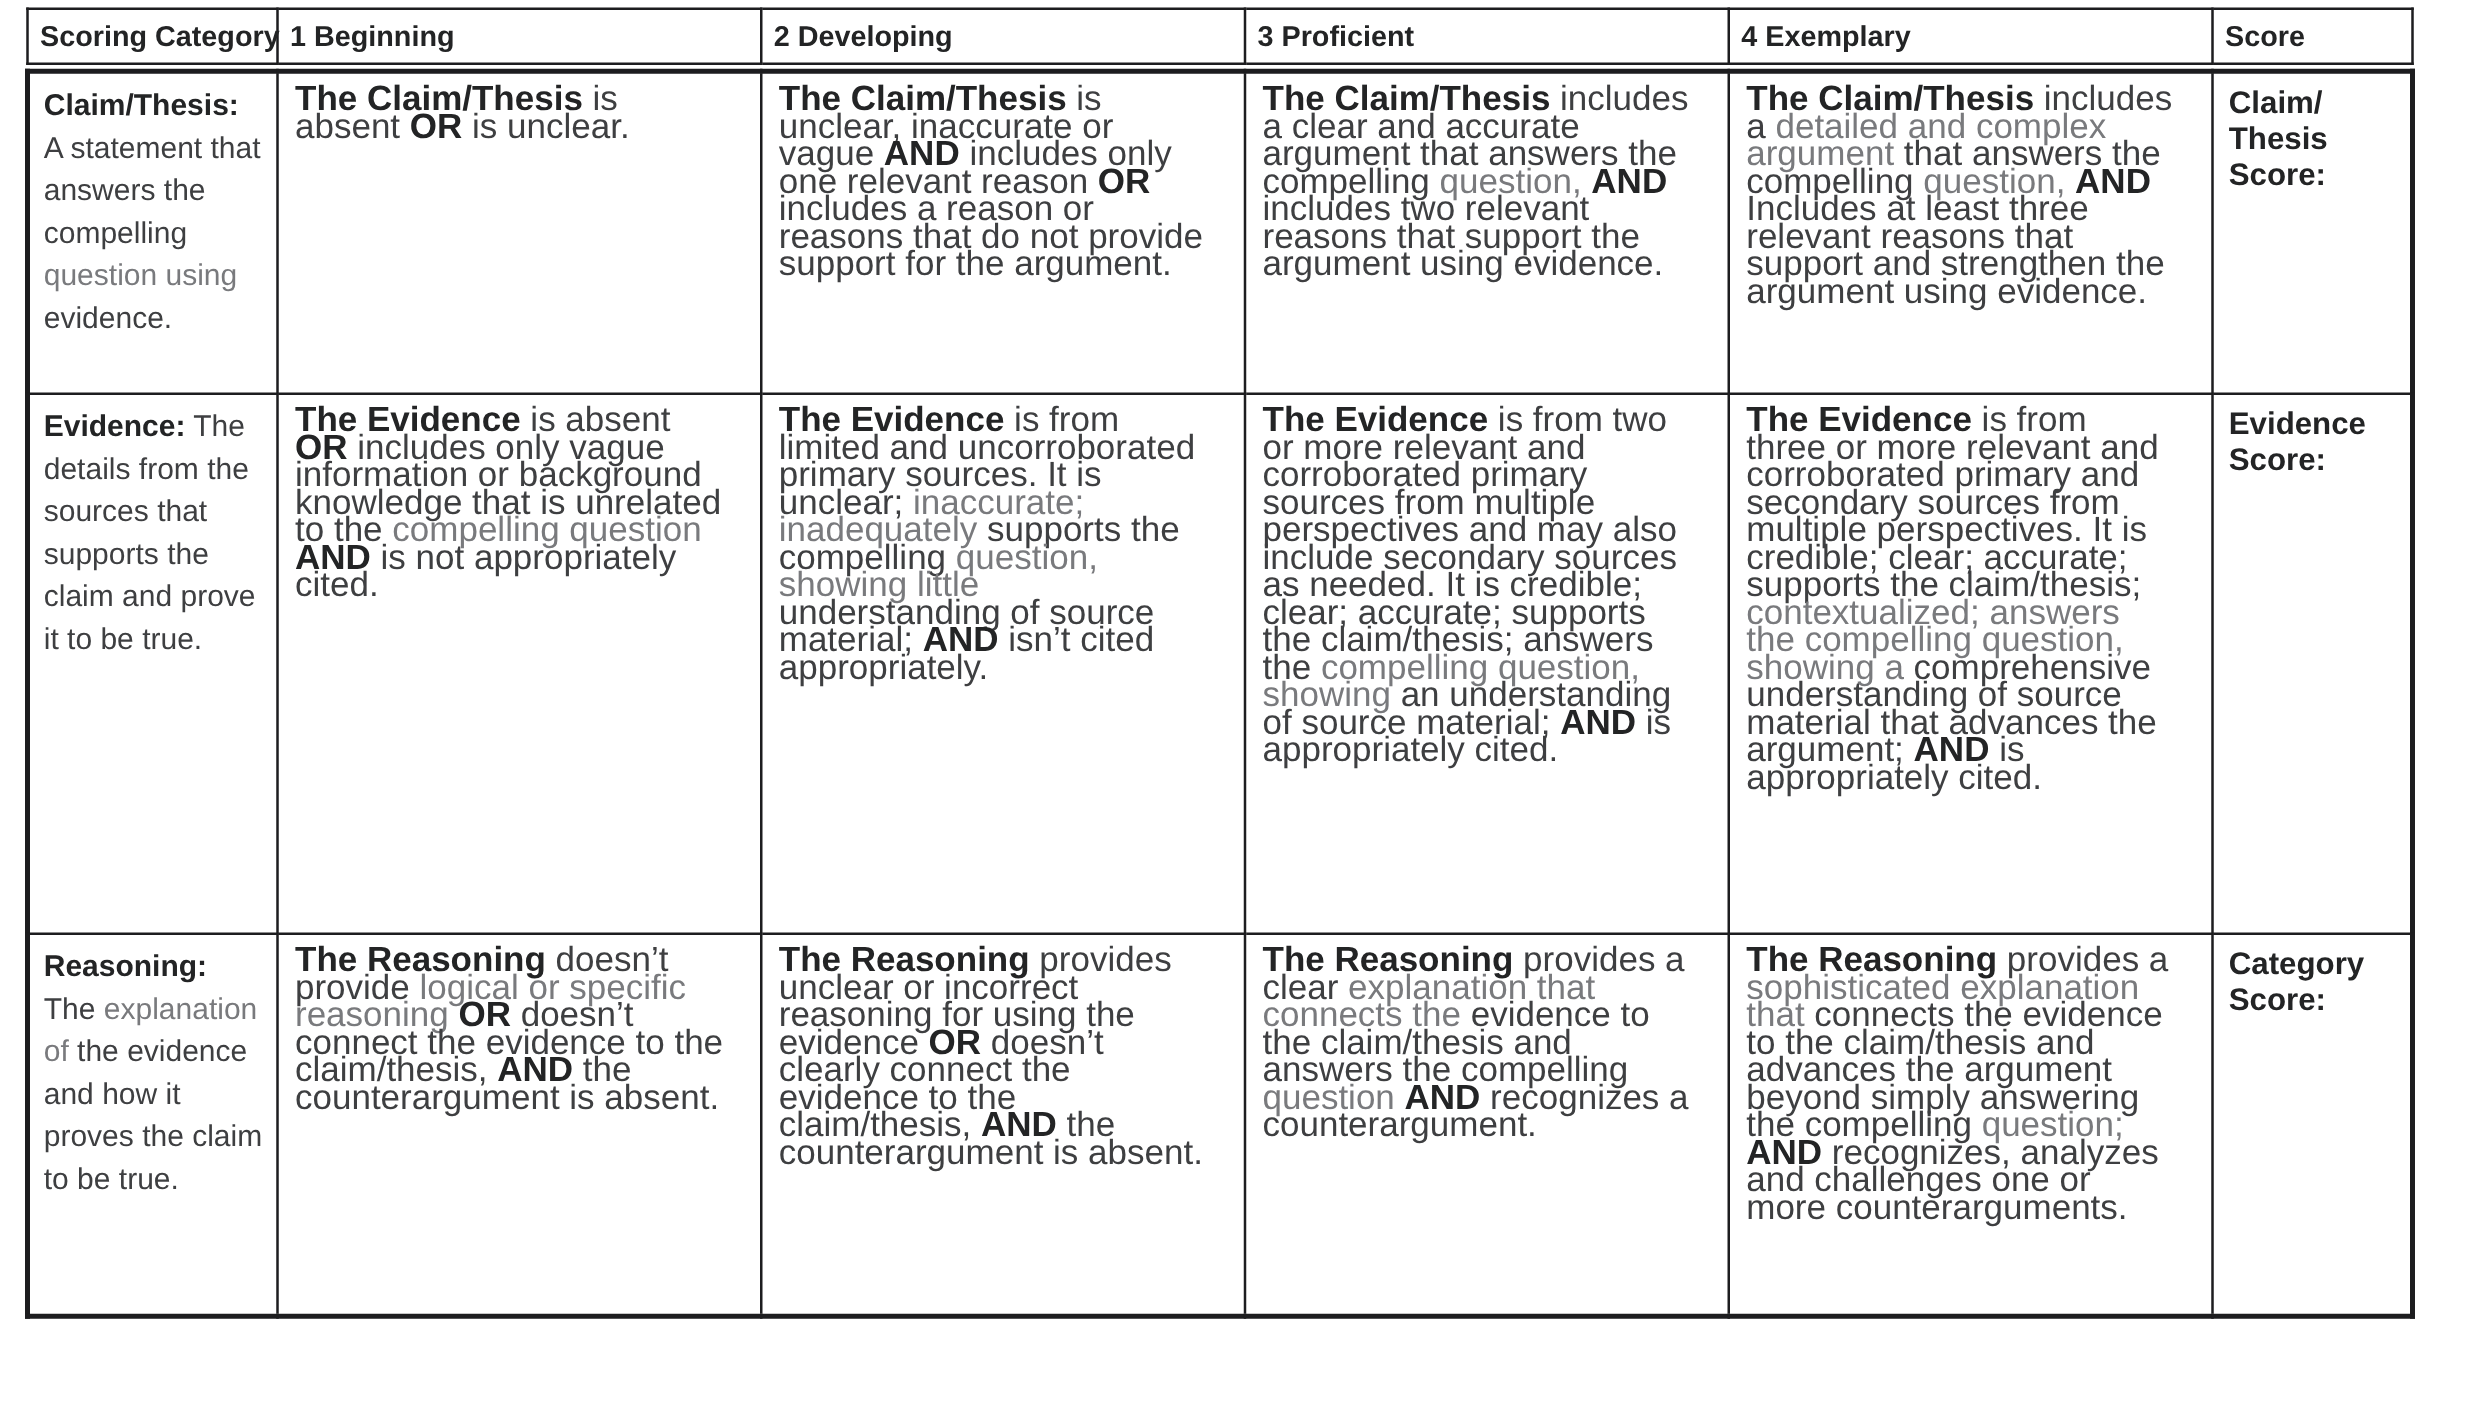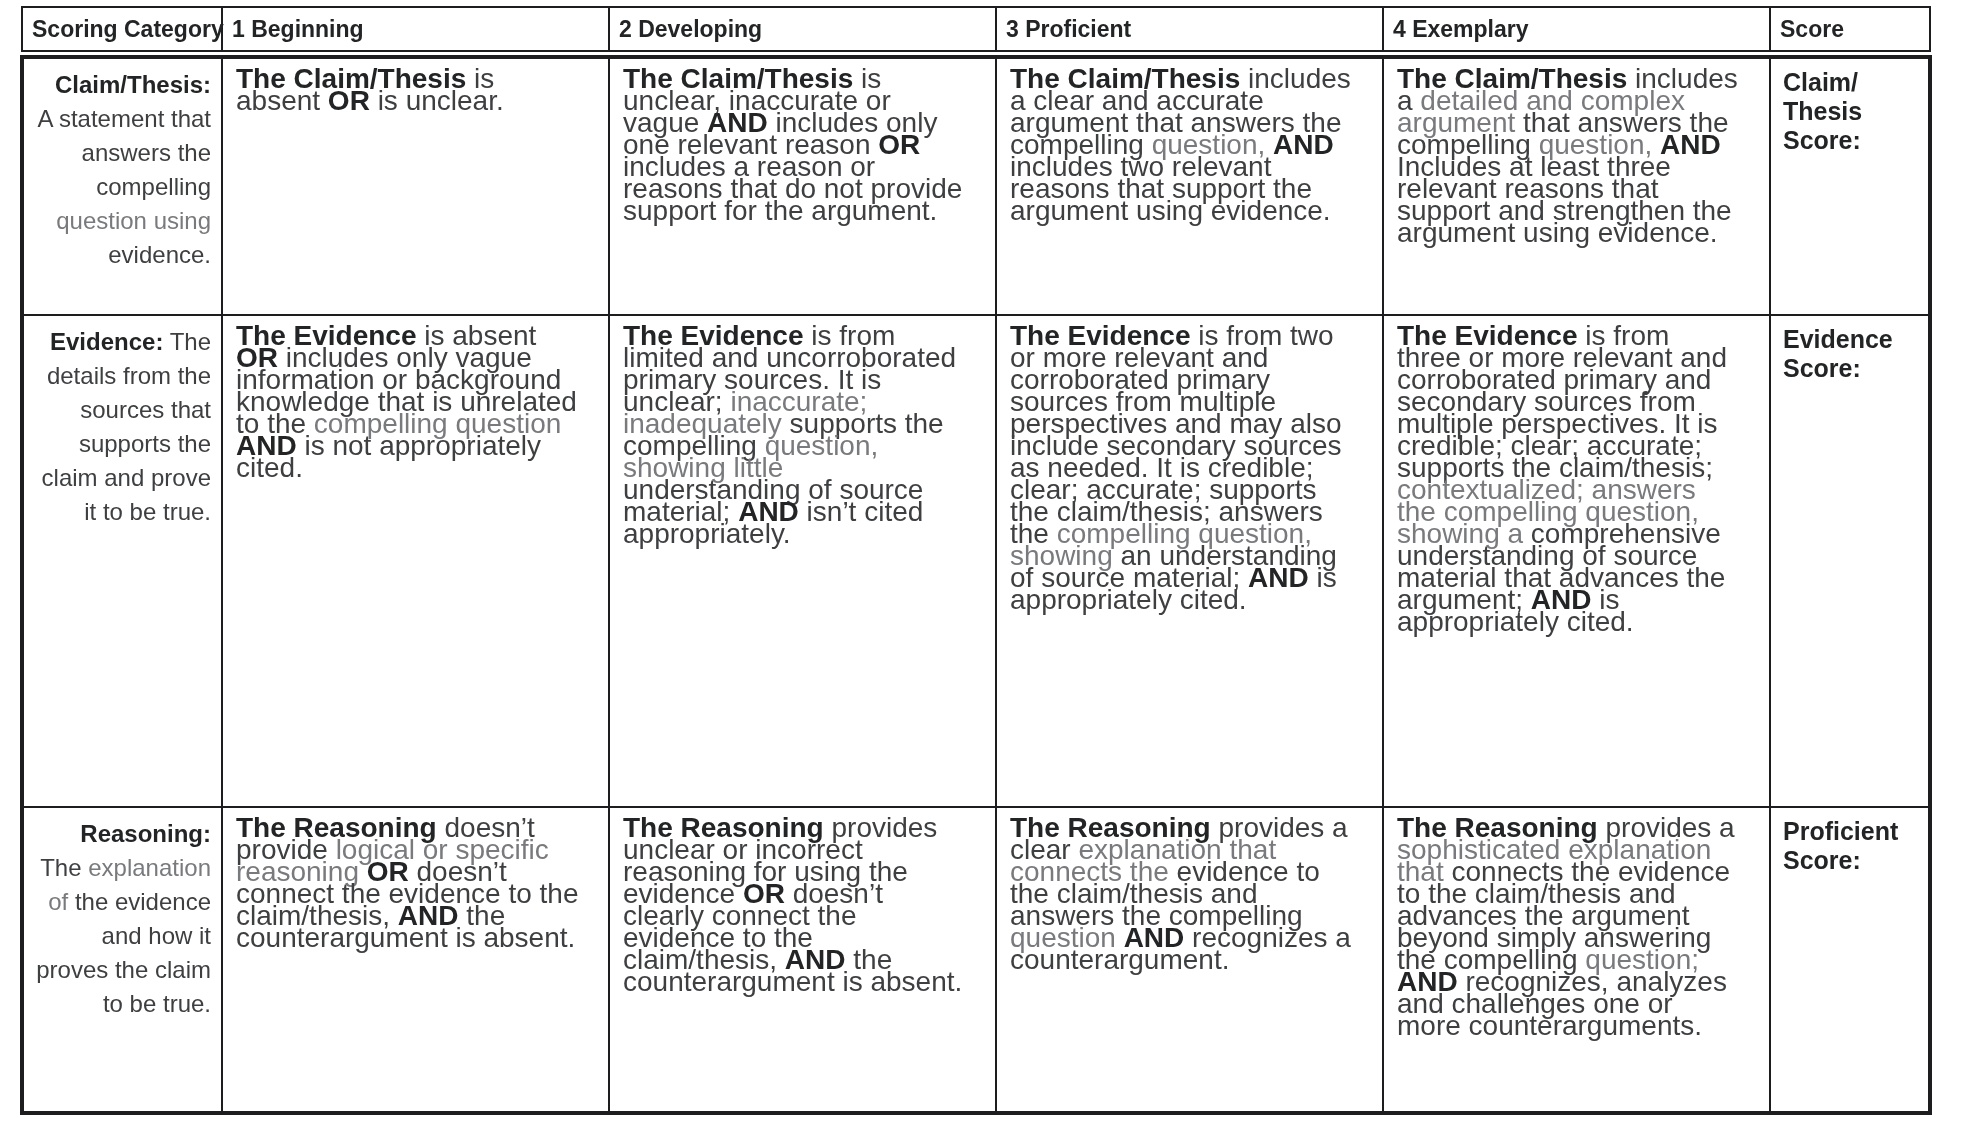--- a/index.html
+++ b/index.html
@@ -53,29 +53,28 @@
     vertical-align:top;
     padding:9px 29px 9px 13px;
     font-size:28px;
     line-height:22px;
     background:var(--bg);
   }
   td.cell.cat{
     font-size:24px;
     line-height:34px;
     padding:9px 10px 9px 11px;
-    text-align:right;
   }
   td.cell.score{
     font-size:25px;
     line-height:29px;
     padding:9px 8px 9px 12px;
   }
   tr.row-1{height:258px;}
-  tr.row-2{height:492px;}
+  tr.row-2{height:432px;}
   tr.row-3{height:306px;}
 
   .b{font-weight:700;color:var(--ink-strong);}
   .m{color:var(--muted);}
 </style>
 </head>
 <body>
 
 <div class="page">
   <table class="rubric">
@@ -116,17 +115,17 @@
         <td class="cell"><span class="b">The Evidence</span><span> is from two or more relevant and corroborated primary sources from multiple perspectives and may also include secondary sources as needed. It is credible; clear; accurate; supports the claim/thesis; answers the </span><span class="m">compelling question, showing</span><span> an understanding of source material; </span><span class="b">AND</span><span> is appropriately cited.</span></td>
         <td class="cell"><span class="b">The Evidence</span><span> is from three or more relevant and corroborated primary and secondary sources from multiple perspectives. It is credible; clear; accurate; supports the claim/thesis; </span><span class="m">contextualized; answers the compelling question, showing a</span><span> comprehensive understanding of source material that advances the argument; </span><span class="b">AND</span><span> is appropriately cited.</span></td>
         <td class="cell score"><span class="b">Evidence</span><br><span class="b">Score:</span></td>
       </tr>
       <tr class="row-3">
         <td class="cell cat"><span class="b">Reasoning:</span><span> The </span><span class="m">explanation of</span><span> the evidence and how it proves the claim to be true.</span></td>
         <td class="cell"><span class="b">The Reasoning</span><span> doesn’t provide </span><span class="m">logical or specific reasoning </span><span class="b">OR</span><span> doesn’t connect the evidence to the claim/thesis, </span><span class="b">AND</span><span> the counterargument is absent.</span></td>
         <td class="cell"><span class="b">The Reasoning</span><span> provides unclear or incorrect reasoning for using the evidence </span><span class="b">OR</span><span> doesn’t clearly connect the evidence to the claim/thesis, </span><span class="b">AND</span><span> the counterargument is absent.</span></td>
         <td class="cell"><span class="b">The Reasoning</span><span> provides a clear </span><span class="m">explanation that connects the</span><span> evidence to the claim/thesis and answers the compelling </span><span class="m">question </span><span class="b">AND</span><span> recognizes a counterargument.</span></td>
         <td class="cell"><span class="b">The Reasoning</span><span> provides a </span><span class="m">sophisticated explanation that</span><span> connects the evidence to the claim/thesis and advances the argument beyond simply answering the compelling </span><span class="m">question; </span><span class="b">AND</span><span> recognizes, analyzes and challenges one or more counterarguments.</span></td>
-        <td class="cell score"><span class="b">Proficient</span><br><span class="b">Score:</span></td>
+        <td class="cell score"><span class="b">Category</span><br><span class="b">Score:</span></td>
       </tr>
     </tbody>
   </table>
 </div>
 
 </body></html>

